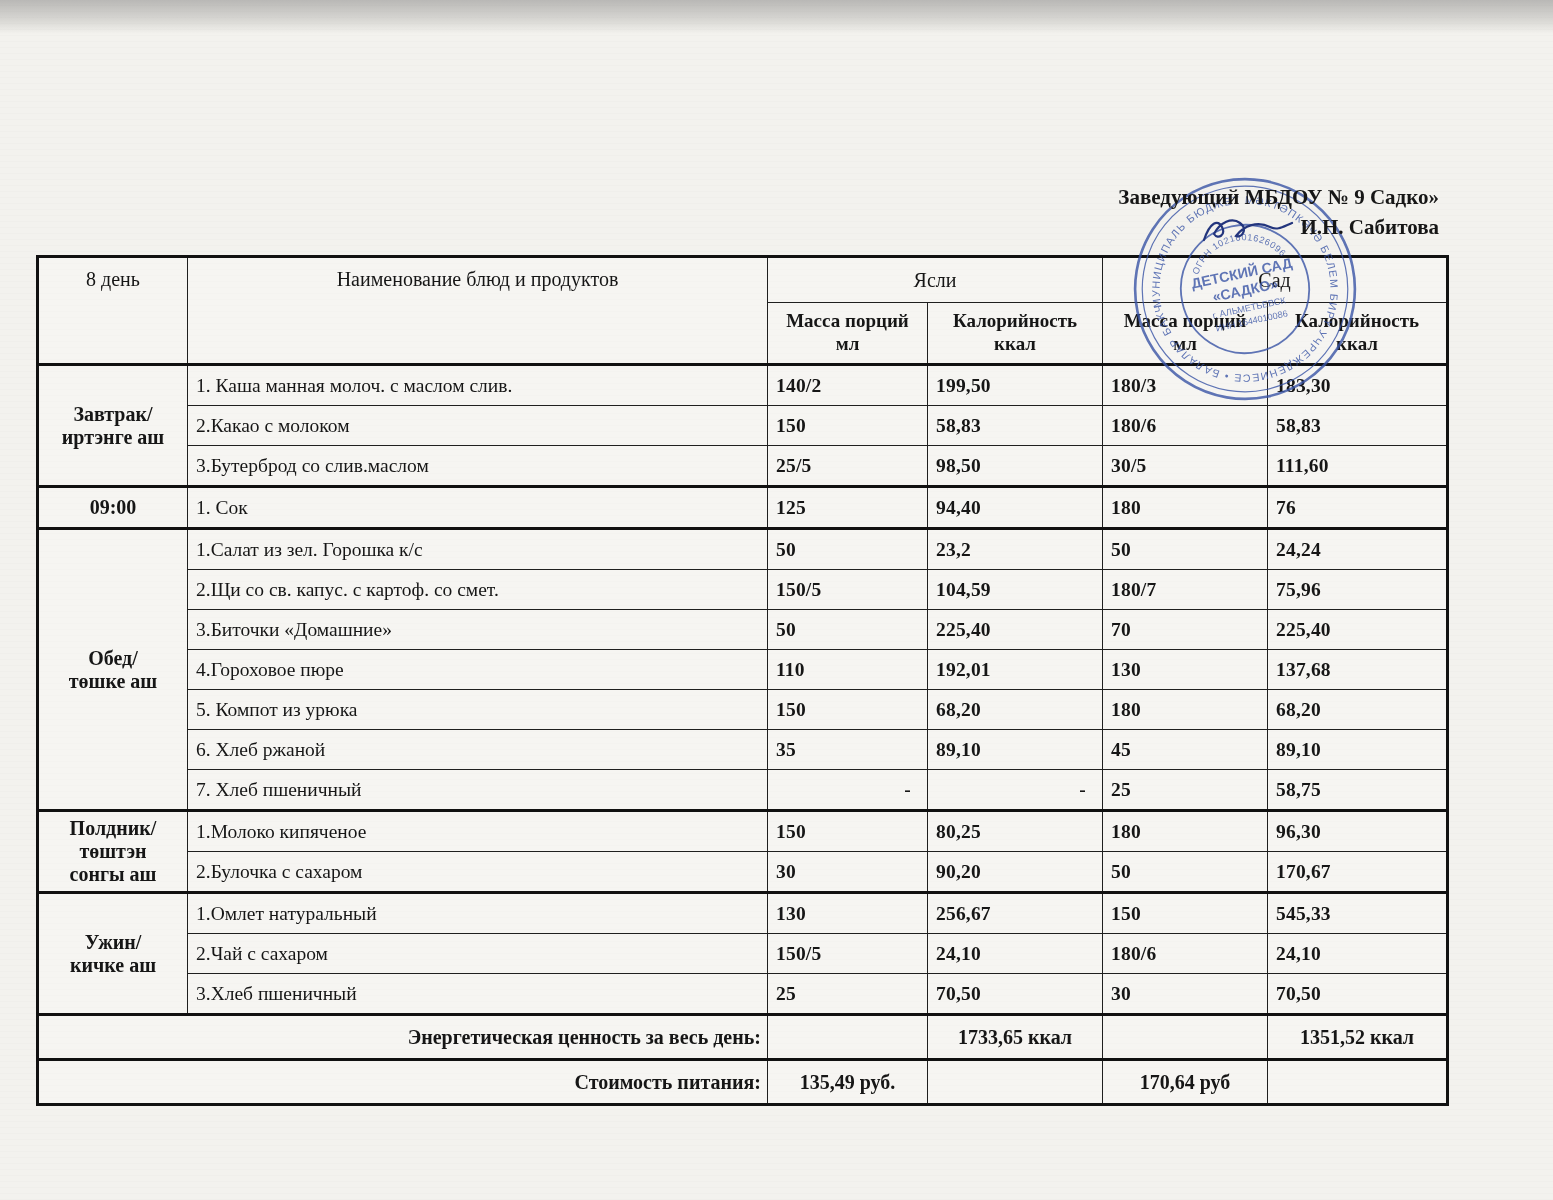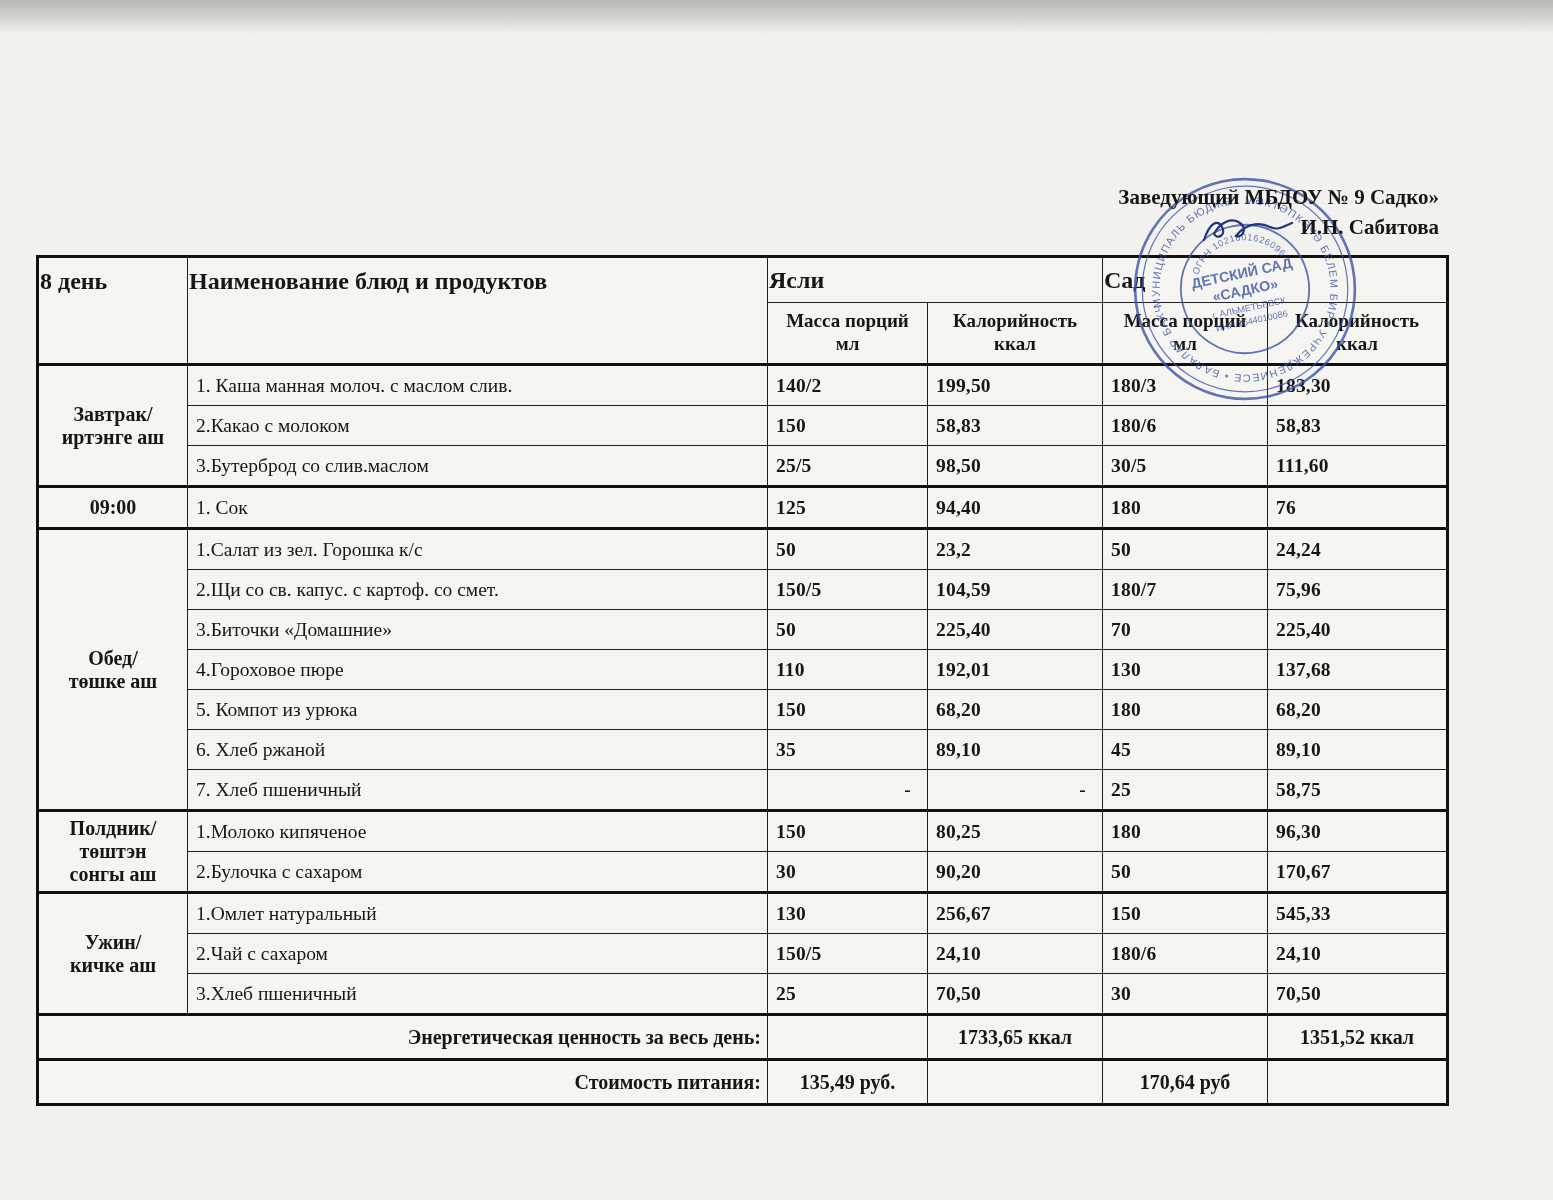--- a/index.html
+++ b/index.html
@@ -20,21 +20,21 @@
   .stamp{position:absolute;left:1128px;top:172px;width:234px;height:234px;
     opacity:.8;z-index:2;transform:rotate(-12deg);}
   table.menu{
     position:absolute;left:36px;top:255px;width:1410px;z-index:1;
     border-collapse:collapse;table-layout:fixed;
     border:3.5px solid #111;
     background:rgba(255,255,255,0.25);
   }
   .menu th,.menu td{border:1.8px solid #1f1f1f;vertical-align:middle;
     overflow:hidden;}
-  .menu thead tr.hr1 th{height:42px;font-size:24px;font-weight:700;text-align:left;}
+  .menu thead tr.hr1 th{height:42px;font-size:20px;font-weight:400;text-align:center;}
   .menu thead tr.hr2 th{height:58px;font-size:19px;font-weight:700;text-align:center;
     white-space:pre-line;line-height:1.2;border-bottom:3.5px solid #111;}
   .menu thead th.corner{vertical-align:top;padding-top:10px;}
   .menu tbody td{height:35px;font-size:19.5px;line-height:1.1;}
   .menu td.meal{font-size:20px;font-weight:700;text-align:center;
     white-space:pre-line;line-height:1.15;padding:2px;}
   .menu td.dish{text-align:left;padding:2px 4px 2px 8px;}
   .menu td.num{font-weight:700;text-align:left;padding-left:8px;letter-spacing:.2px;}
   .menu td.num.dash{text-align:right;padding-right:16px;}
   .menu tr.sec td{border-top:3.5px solid #111;}

